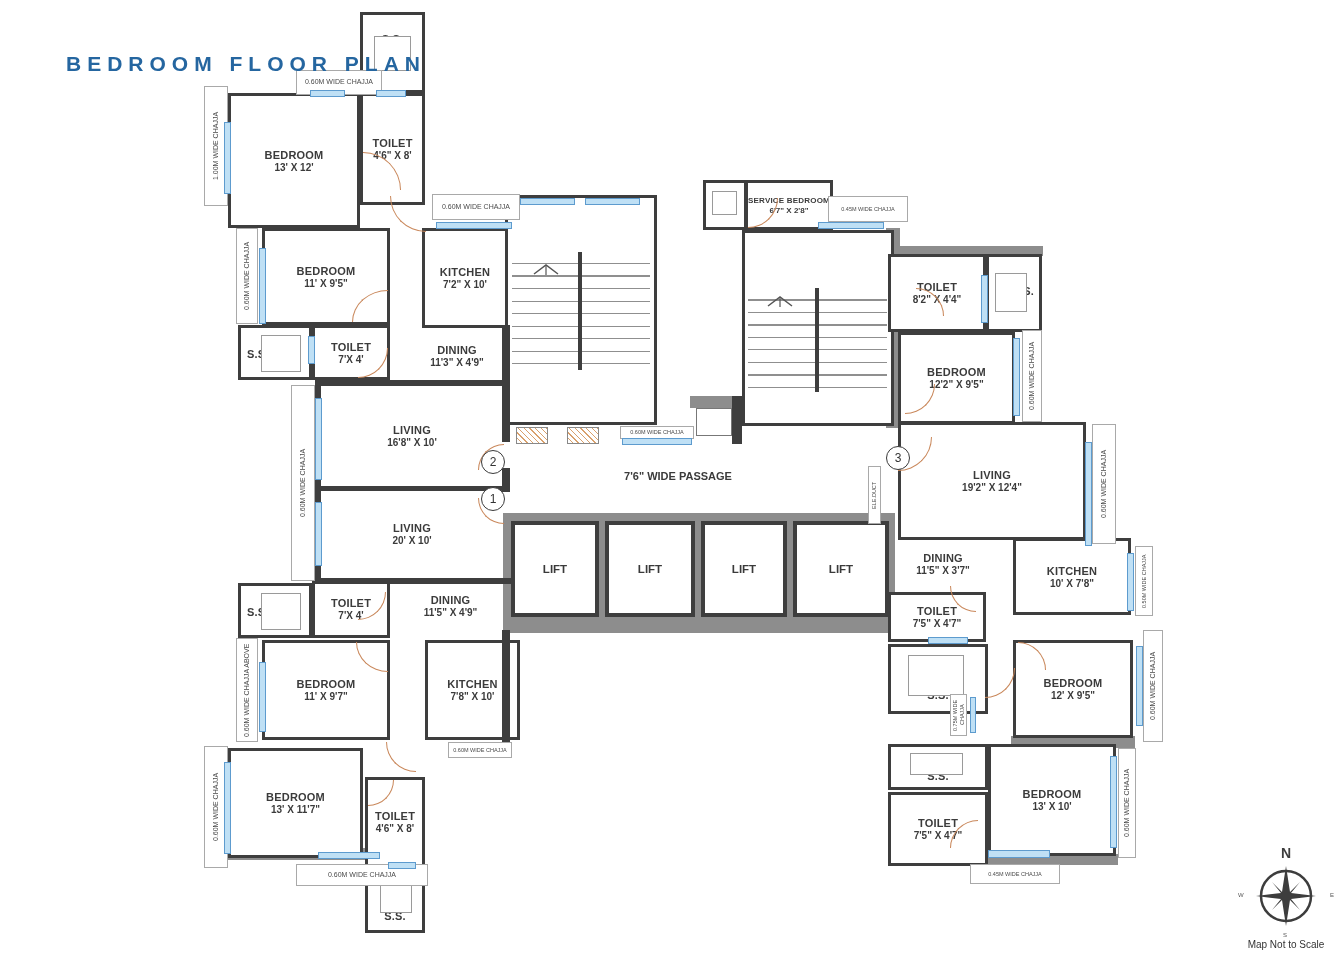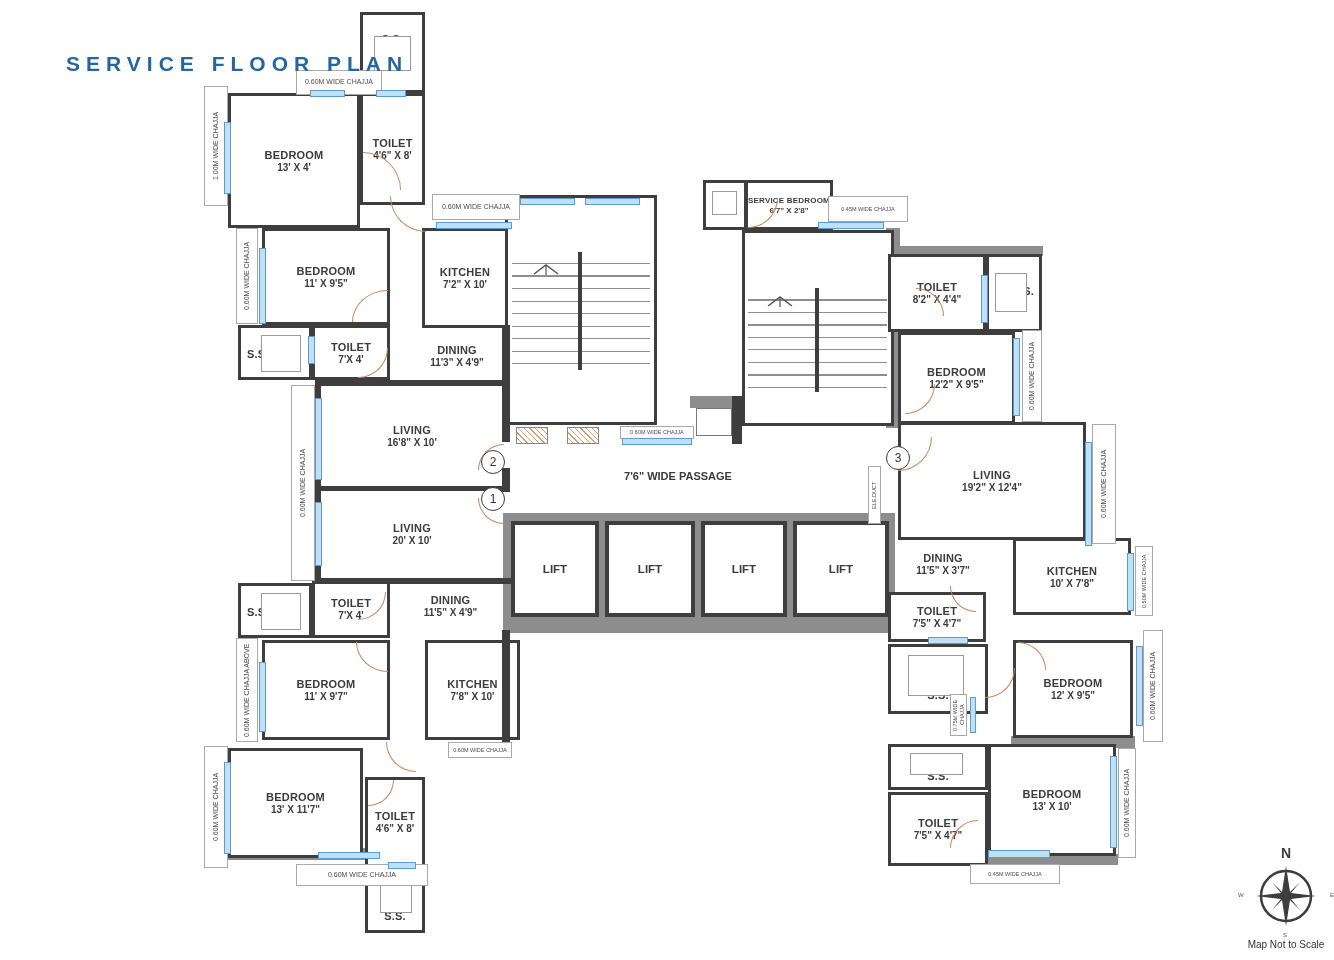--- a/index.html
+++ b/index.html
@@ -53,32 +53,32 @@
   .passage-label{position:absolute;font-size:11px;font-weight:700;color:#3b3b3b;z-index:8;text-align:center;}
   
   .compass{position:absolute;left:1242px;top:846px;width:88px;height:104px;z-index:10;text-align:center;}
   .cN{font-size:14px;font-weight:700;color:#3d3d3d;line-height:1;}
   .cWE{position:absolute;font-size:6px;color:#555;}
   .cnote{position:absolute;left:0;right:0;bottom:0;font-size:10px;color:#333;}
 </style>
 </head>
 <body>
 
-<div class="title">SERVICE FLOOR PLAN</div>
+<div class="title">BEDROOM FLOOR PLAN</div>
 
 <div class="plan">
 
   <div class="cj" style="left:296px;top:70px;width:86px;height:25px">0.60M WIDE CHAJJA</div>
   <div class="room" style="left:360px;top:12px;width:65px;height:81px">
     <div class="fix"></div>
     <div class="rname" style="position:absolute;top:18px;left:0;right:0">S.S.</div>
   </div>
   <div class="room" style="left:228px;top:93px;width:132px;height:135px">
     <div class="rname">BEDROOM</div>
-    <div class="rdims">13' X 4'</div>
+    <div class="rdims">13' X 12'</div>
   </div>
   <div class="room" style="left:360px;top:93px;width:65px;height:112px">
     <div class="rname">TOILET</div>
     <div class="rdims">4'6" X 8'</div>
   </div>
   <div class="cj v" style="left:204px;top:86px;width:24px;height:120px">1.00M WIDE CHAJJA</div>
   <div class="win" style="left:310px;top:90px;width:35px;height:7px"></div>
   <div class="win" style="left:376px;top:90px;width:30px;height:7px"></div>
   <div class="win" style="left:224px;top:122px;width:7px;height:72px"></div>
 

